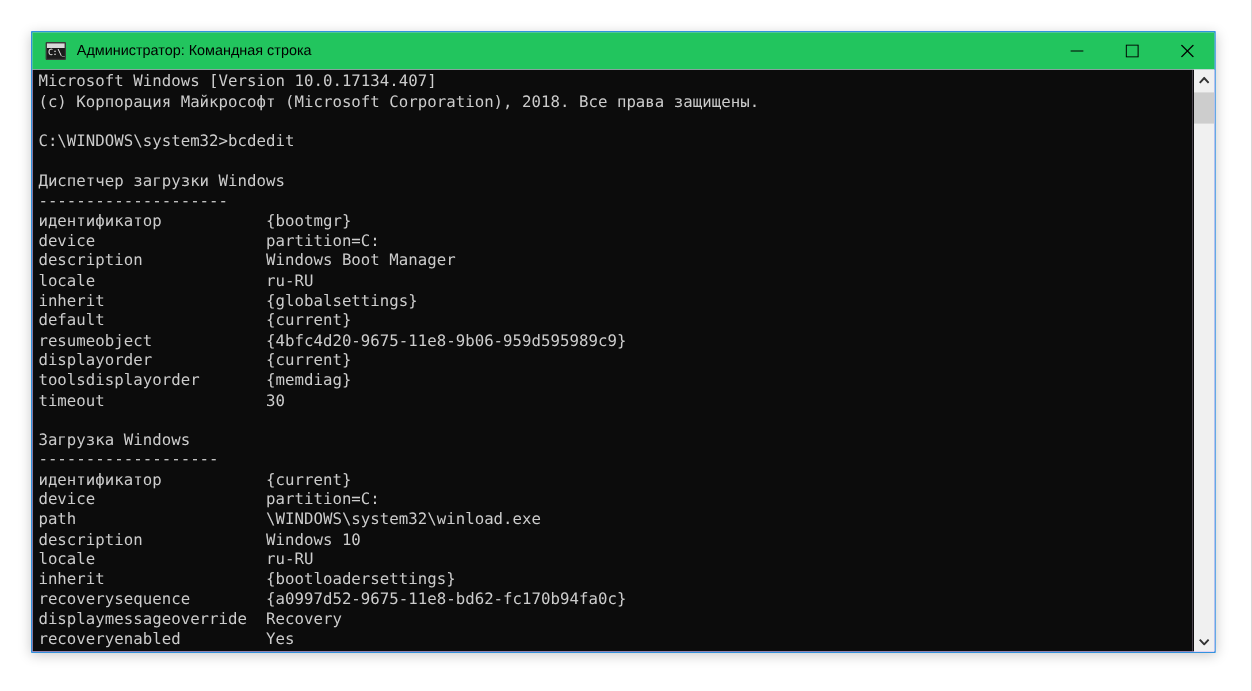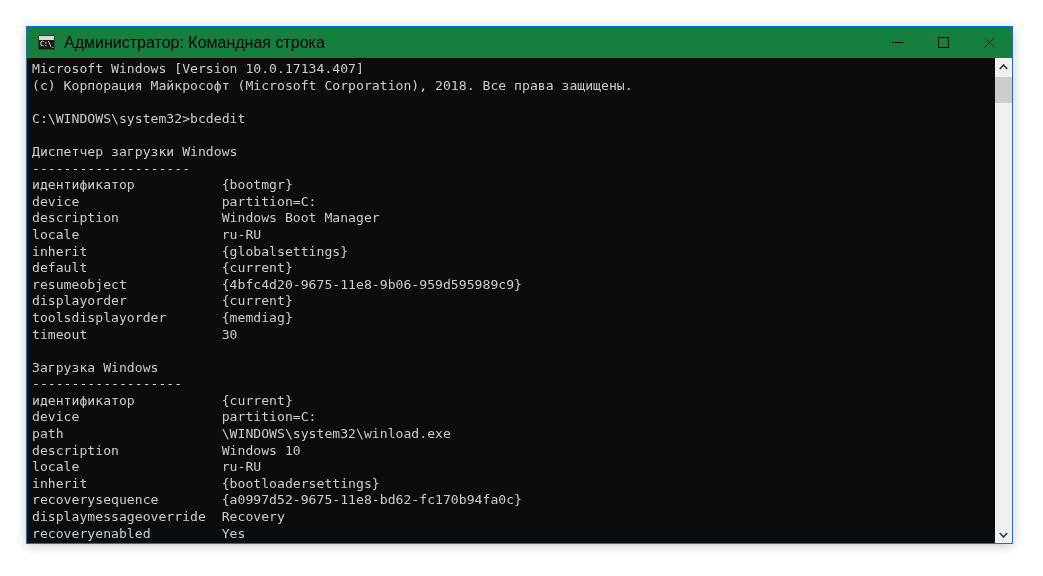--- a/index.html
+++ b/index.html
@@ -27,21 +27,21 @@
     background: #ffffff;
     display: flex;
     flex-direction: column;
     box-shadow: 0 2px 10px rgba(0,0,0,0.22);
   }
 
   
   #titlebar {
     height: 31px;
     min-height: 31px;
-    background: #15803d;
+    background: #22c55e;
     display: flex;
     align-items: flex-end;
     user-select: none;
     gap: 46px;
   }
   #titlebar-left {
     display: flex;
     align-items: center;
     flex: 1 1 auto;
     padding-left: 11px;
@@ -70,21 +70,21 @@
     left: 1px;
     top: 4px;
     font-family: "DejaVu Sans Mono", monospace;
     font-size: 7px;
     line-height: 9px;
     color: #ffffff;
     letter-spacing: -0.4px;
     white-space: nowrap;
   }
   #titlebar-title {
-    font-size: 16px;
+    font-size: 12px;
     color: #000000;
     line-height: 31px;
     white-space: nowrap;
   }
   #titlebar-buttons {
     display: flex;
     flex: 0 0 auto;
   }
   .win-btn {
     width: 46px;

